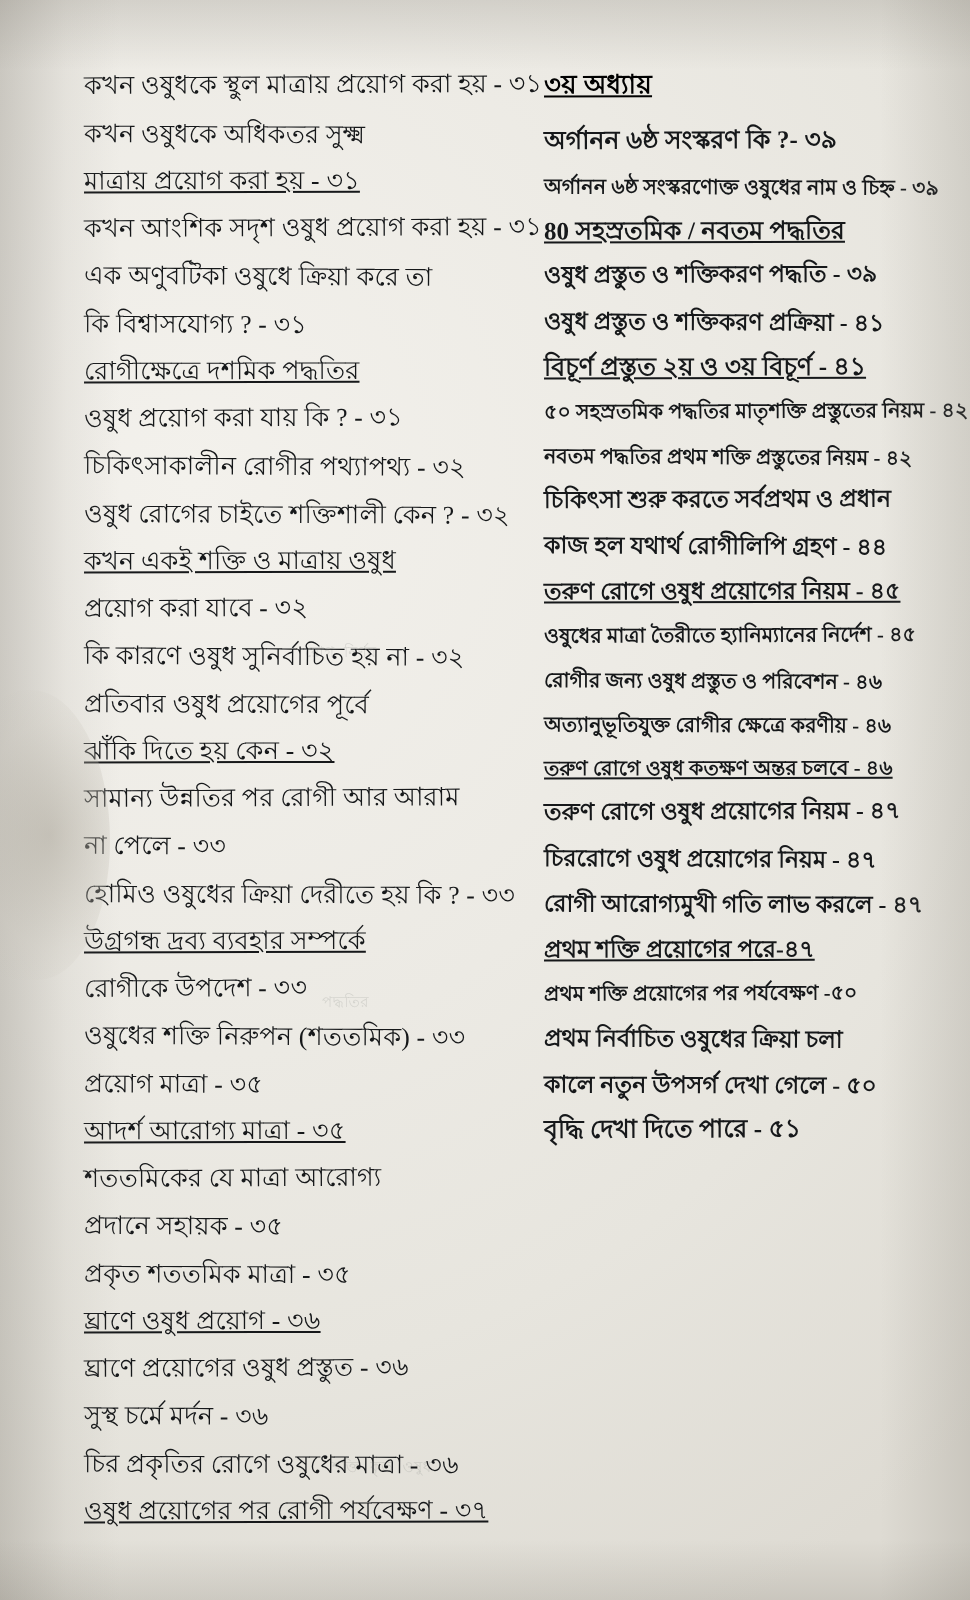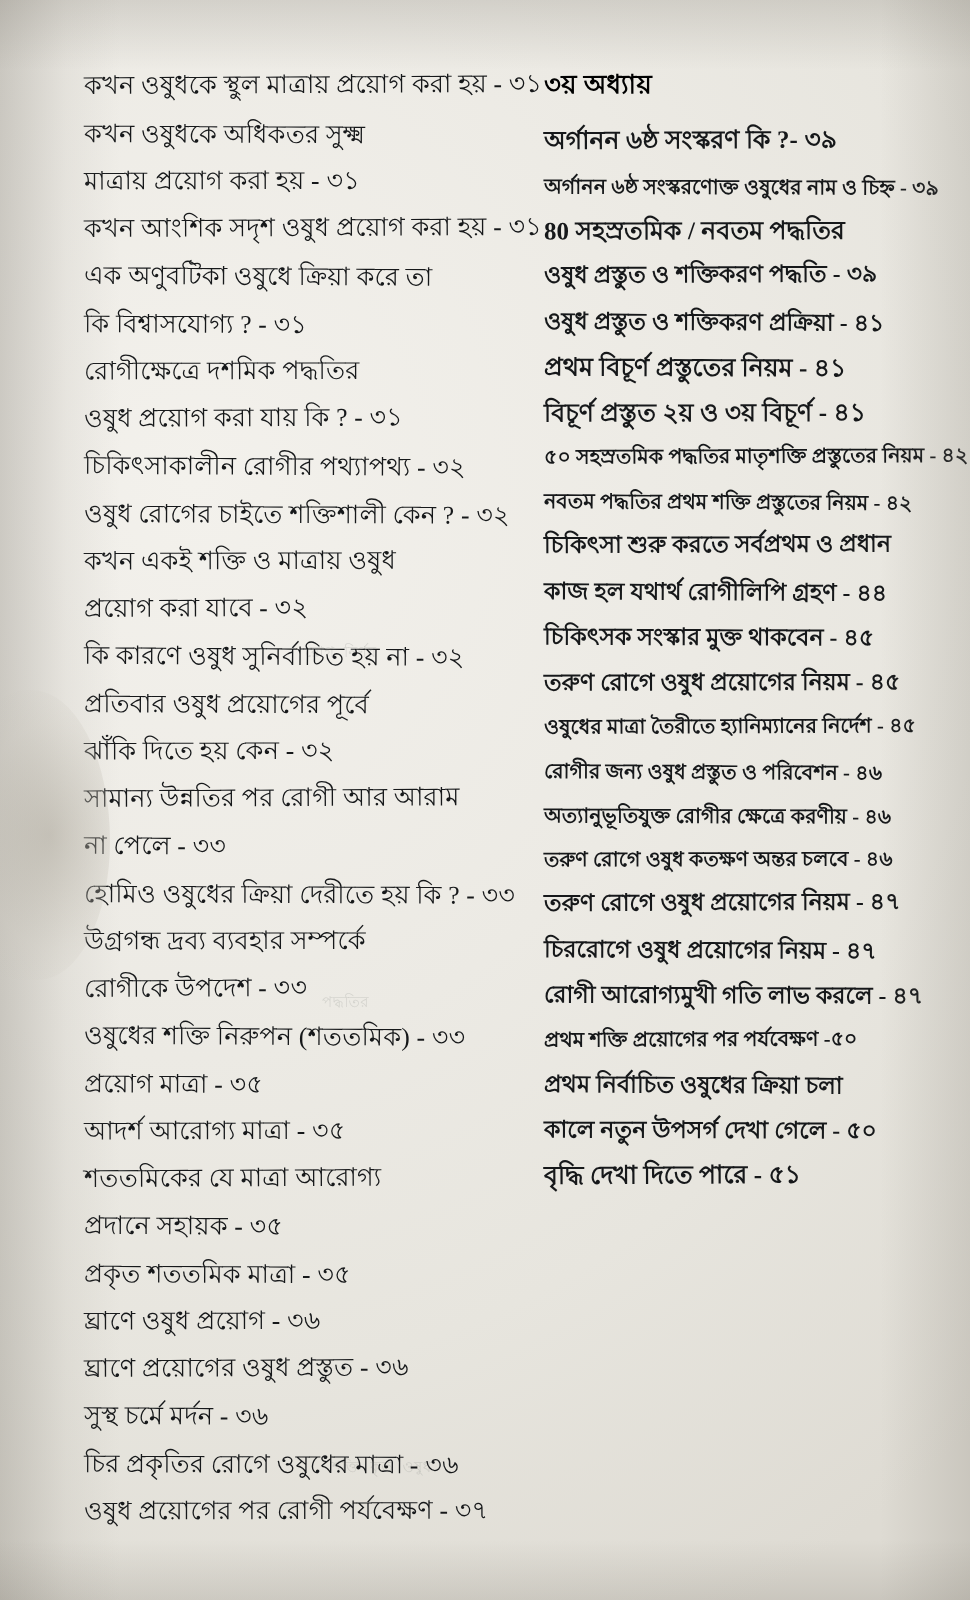--- a/index.html
+++ b/index.html
@@ -105,21 +105,21 @@
   .col-right .line.small {
     font-size: 20.5px;
     line-height: 44px;
   }
   .col-right .line.big {
     font-size: 25px;
   }
   
   .w1 { transform: translateY(-1px) rotate(-0.25deg); }
   .w2 { transform: translateY(1px) rotate(0.2deg); }
-  .w3 { transform: translateY(0px) rotate(-0.12deg); }
+  .w3 { transform: translateY(0px) rotate(-0.12deg); text-decoration: underline; }
   .w4 { transform: translateY(1px) rotate(0.32deg); }
 </style>
 </head>
 <body>
 
 <div class="page">
 
   <div class="bleed" style="left:305px; top:640px;">রোগ নির্ণয়</div>
   <div class="bleed" style="left:322px; top:990px;">পদ্ধতির</div>
   <div class="bleed" style="left:332px; top:1455px;">শক্তি কৃত ওষুধ</div>
@@ -160,35 +160,34 @@
       <div class="line w3">ওষুধ প্রয়োগের পর রোগী পর্যবেক্ষণ - ৩৭</div>
     </div>
 
     <div class="col col-right">
       <div class="heading w3">৩য় অধ্যায়</div>
       <div class="line big w1">অর্গানন ৬ষ্ঠ সংস্করণ কি ?- ৩৯</div>
       <div class="line small w2">অর্গানন ৬ষ্ঠ সংস্করণোক্ত ওষুধের নাম ও চিহ্ন - ৩৯</div>
       <div class="line big w3">80 সহস্রতমিক / নবতম পদ্ধতির</div>
       <div class="line w1">ওষুধ প্রস্তুত ও শক্তিকরণ পদ্ধতি - ৩৯</div>
       <div class="line w4">ওষুধ প্রস্তুত ও শক্তিকরণ প্রক্রিয়া - ৪১</div>
-      <div class="line big w2">প্রথম বিচূর্ণ প্রস্তুতের নিয়ম - ৪১</div>
       <div class="line big w3">বিচূর্ণ প্রস্তুত ২য় ও ৩য়  বিচূর্ণ - ৪১</div>
       <div class="line small w1">৫০ সহস্রতমিক পদ্ধতির মাতৃশক্তি প্রস্তুতের নিয়ম - ৪২</div>
       <div class="line small w4">নবতম পদ্ধতির প্রথম শক্তি প্রস্তুতের নিয়ম - ৪২</div>
       <div class="line w1">চিকিৎসা শুরু করতে সর্বপ্রথম ও প্রধান</div>
       <div class="line w4">কাজ হল যথার্থ রোগীলিপি গ্রহণ - ৪৪</div>
-      <div class="line w2">চিকিৎসক সংস্কার মুক্ত থাকবেন - ৪৫</div>
       <div class="line w3">তরুণ রোগে ওষুধ প্রয়োগের নিয়ম - ৪৫</div>
       <div class="line small w1">ওষুধের মাত্রা তৈরীতে হ্যানিম্যানের নির্দেশ - ৪৫</div>
       <div class="line small w4">রোগীর জন্য ওষুধ প্রস্তুত ও পরিবেশন - ৪৬</div>
       <div class="line small w2">অত্যানুভূতিযুক্ত রোগীর ক্ষেত্রে করণীয় - ৪৬</div>
       <div class="line small w3">তরুণ রোগে ওষুধ কতক্ষণ অন্তর চলবে - ৪৬</div>
       <div class="line w1">তরুণ রোগে ওষুধ প্রয়োগের নিয়ম - ৪৭</div>
       <div class="line w4">চিররোগে ওষুধ প্রয়োগের নিয়ম - ৪৭</div>
       <div class="line w2">রোগী আরোগ্যমুখী গতি লাভ করলে - ৪৭</div>
+      <div class="line w3">প্রথম শক্তি প্রয়োগের পরে-৪৭</div>
       <div class="line small w1">প্রথম শক্তি প্রয়োগের পর পর্যবেক্ষণ -৫০</div>
       <div class="line w4">প্রথম নির্বাচিত ওষুধের ক্রিয়া চলা</div>
       <div class="line w2">কালে নতুন উপসর্গ দেখা গেলে - ৫০</div>
       <div class="line big w1">বৃদ্ধি দেখা দিতে পারে  - ৫১</div>
     </div>
 
   </div>
 
   <div class="shade-top"></div>
   <div class="shade-left"></div>

